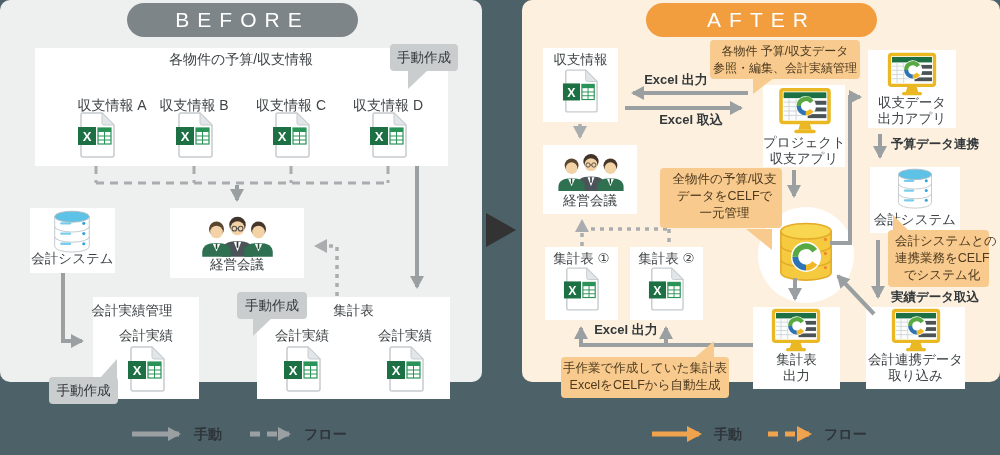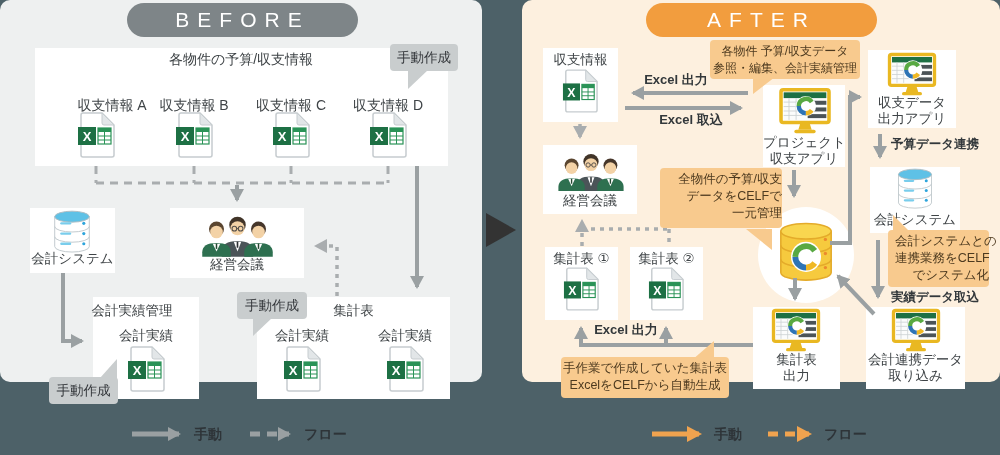--- a/index.html
+++ b/index.html
@@ -15,21 +15,21 @@
   .wbox{position:absolute;background:#fff;z-index:1;}
   .circle{border-radius:50%;}
   .lbl{position:absolute;z-index:2;font-size:13.5px;text-align:center;white-space:nowrap;line-height:15px;color:#3f4447;}
   .lbl.big{font-size:14px;}
   .lbl.b{font-weight:bold;color:#33383b;}
   .lbl.ta-l{text-align:left;}
   .icon{position:absolute;z-index:2;}
   .bubble{position:absolute;z-index:4;border-radius:4px;font-weight:normal;text-align:center;white-space:nowrap;}
   .bubble-g{background:#c9cdce;color:#33363a;font-size:13.5px;line-height:27px;}
   .bubble-o{background:#f8ca8e;color:#4d3a1f;font-size:12.5px;line-height:17px;padding-top:3px;}
-  .bubble-o.ta-l{text-align:right;padding-left:7px;}
+  .bubble-o.ta-l{text-align:center;padding-left:7px;}
   #arrows{position:absolute;left:0;top:0;z-index:3;pointer-events:none;}
   #tails{position:absolute;left:0;top:0;z-index:5;pointer-events:none;}
   .bigarrow{position:absolute;left:486px;top:213px;width:0;height:0;z-index:2;
     border-top:17px solid transparent;border-bottom:17px solid transparent;border-left:30px solid #333;}
   svg text{font-family:"Liberation Sans","DejaVu Sans",sans-serif;}
 </style>
 </head>
 <body>
 
 <div class="stage">

